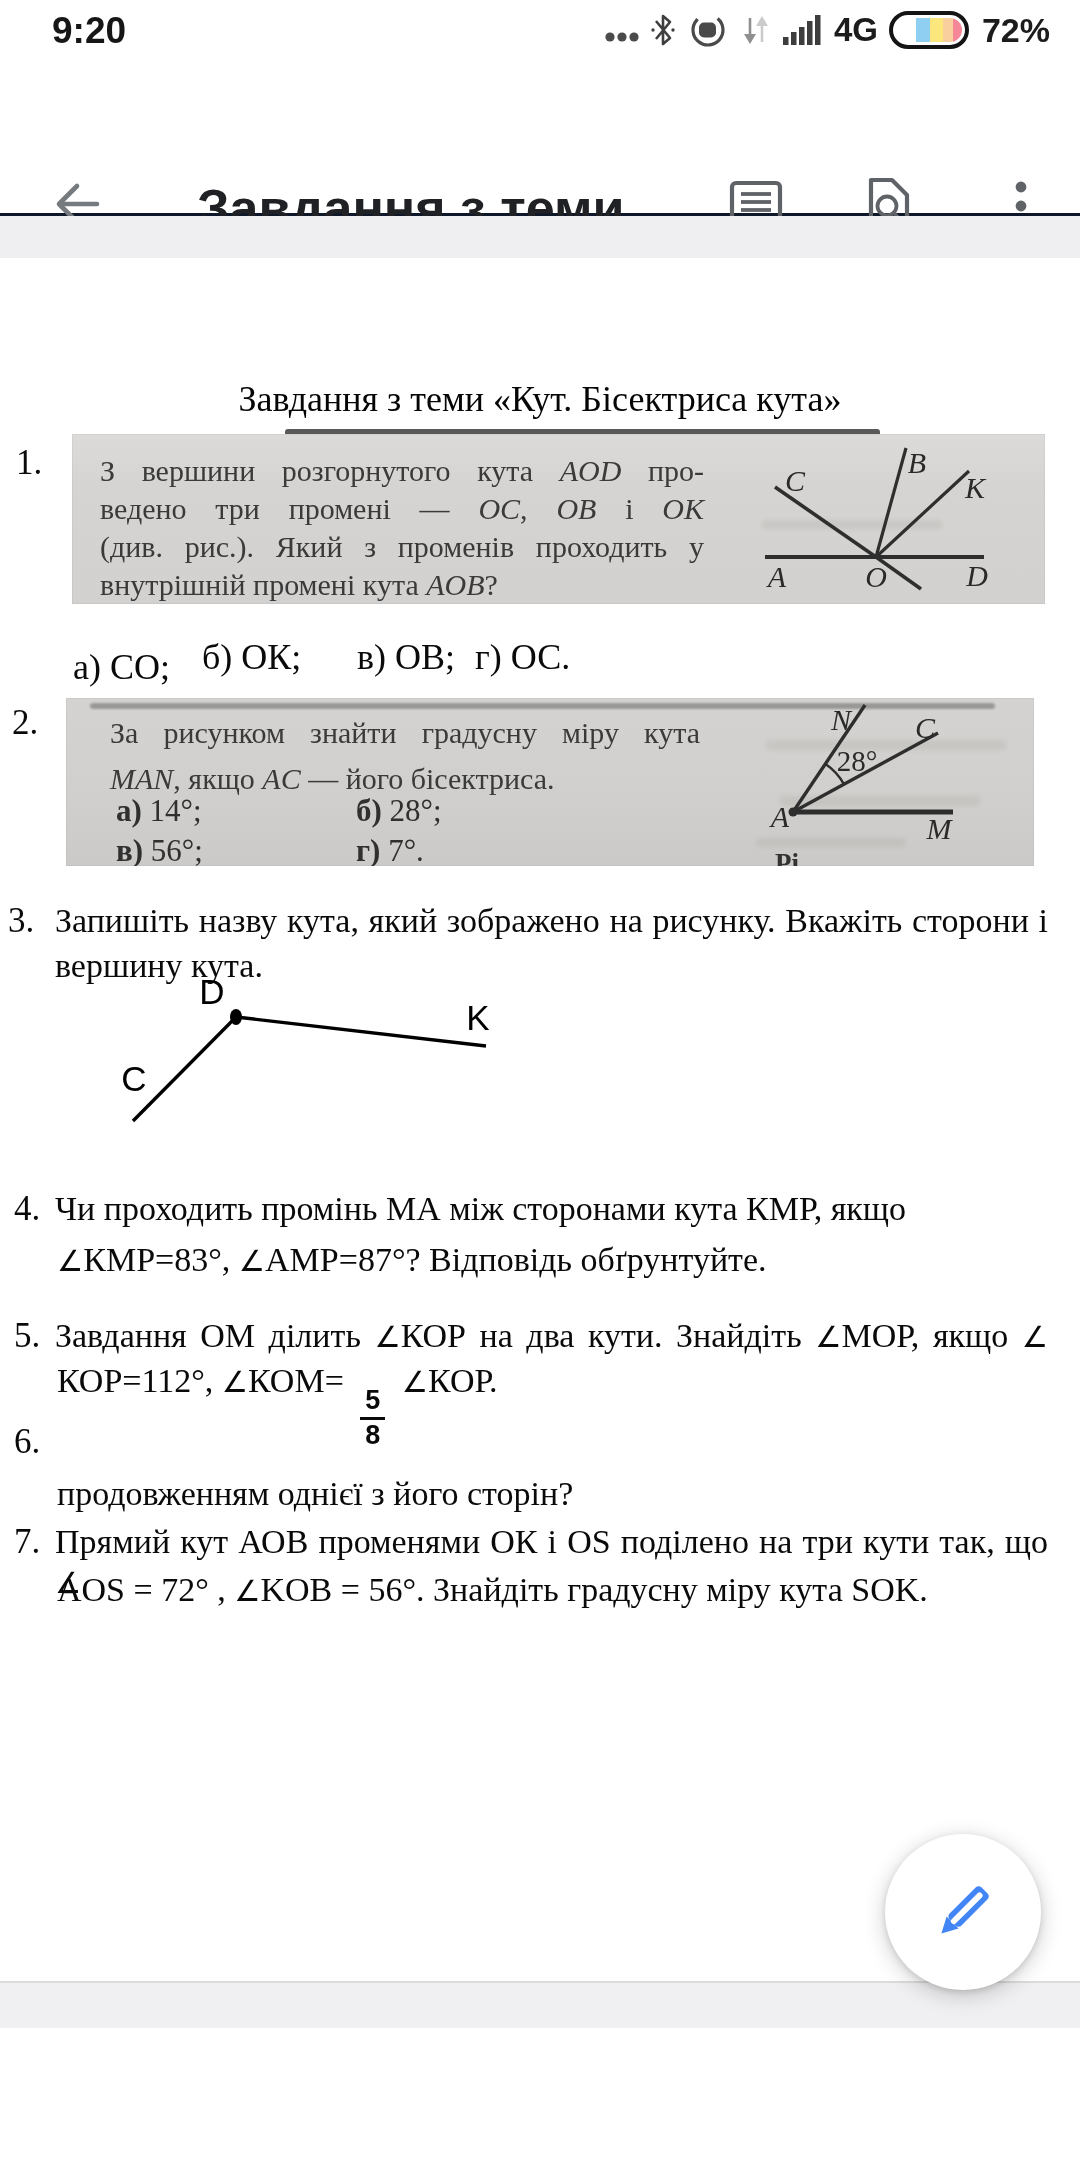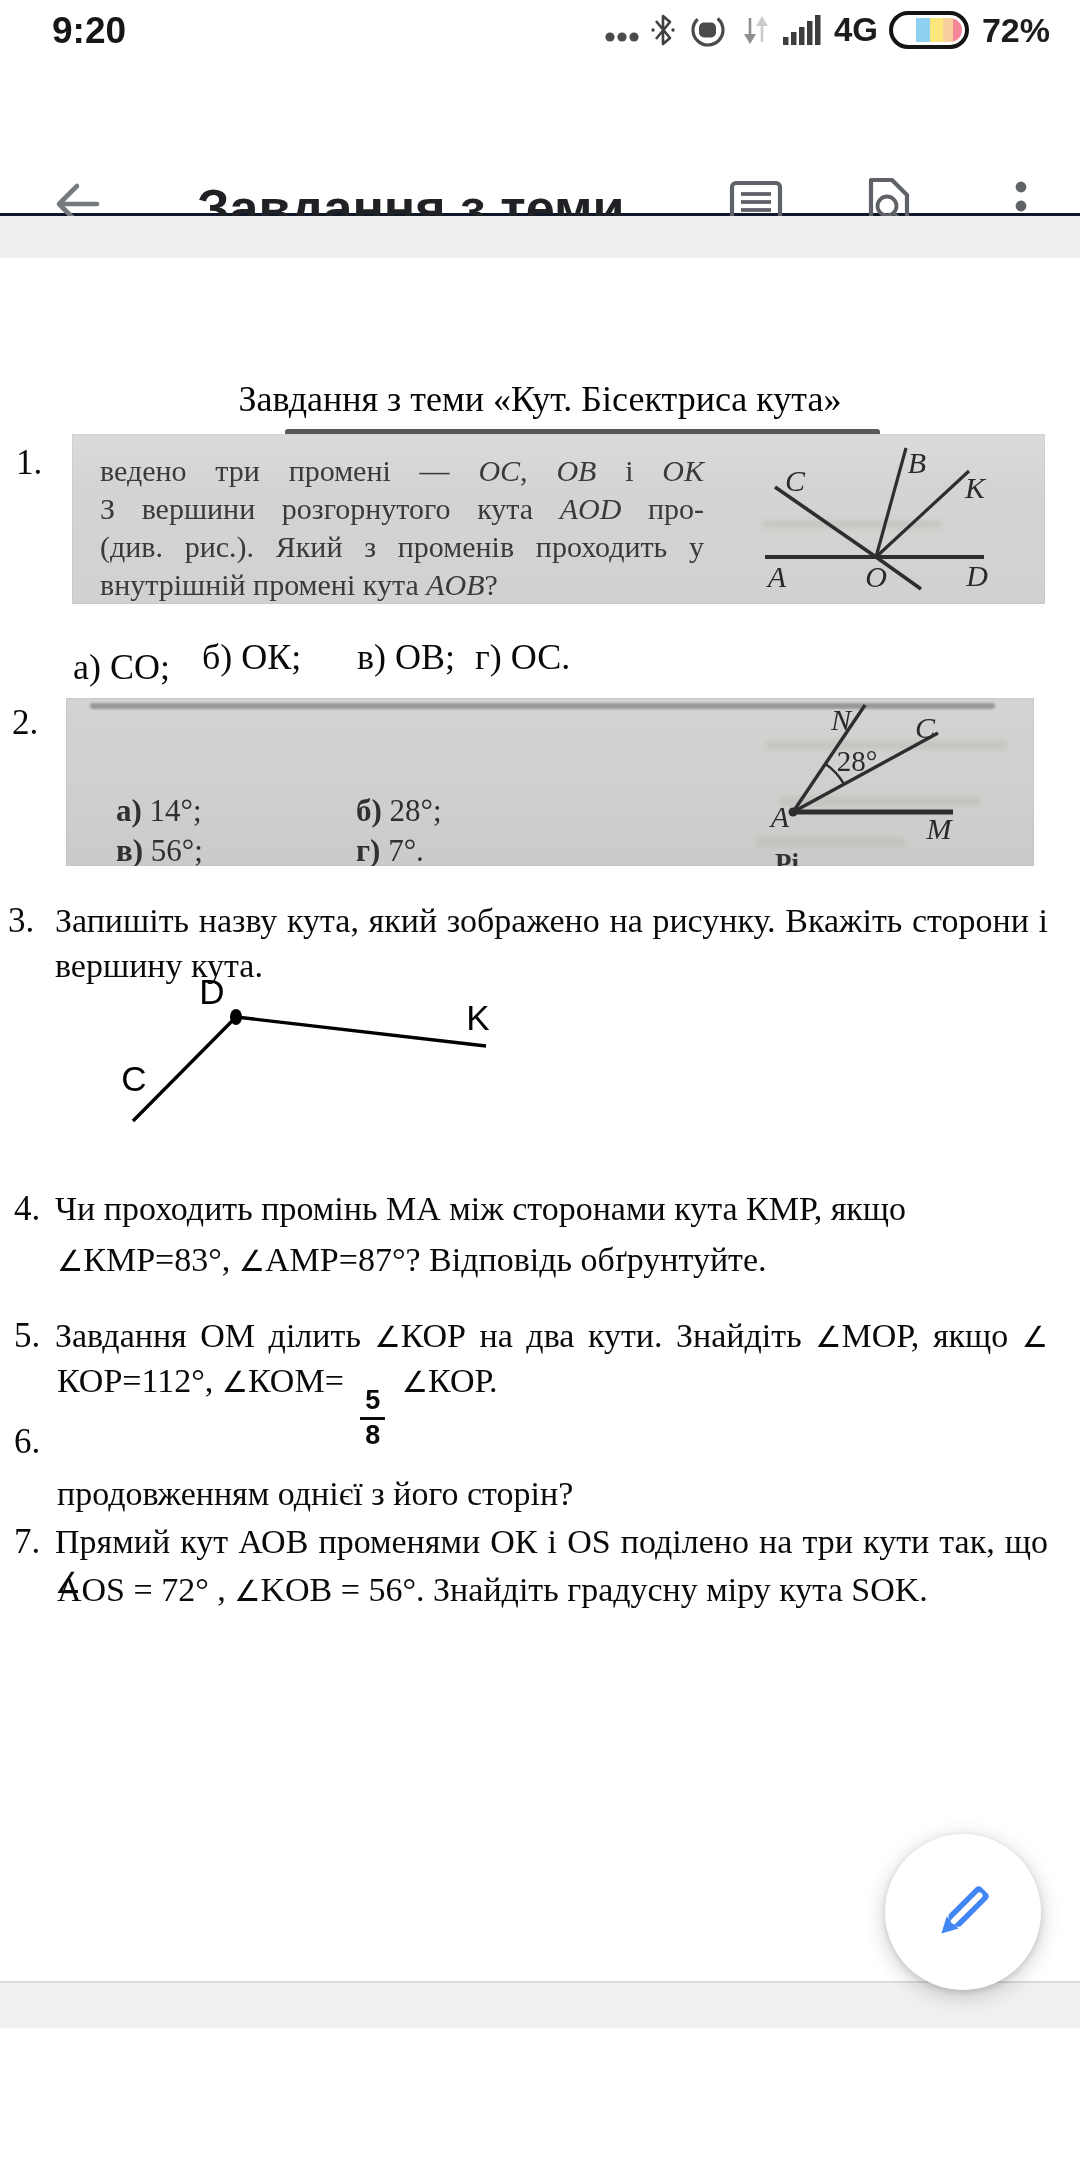--- a/index.html
+++ b/index.html
@@ -143,22 +143,22 @@
 
   <div class="page">
 
     <div class="doc-heading">Завдання з теми «Кут. Бісектриса кута»</div>
 
     <span class="tnum" style="left:16px;top:185px;">1.</span>
     <div class="scan-darkbar"></div>
     <div class="scan scan1">
       <div class="ghost" style="left:690px;top:86px;width:180px;height:9px;"></div>
       <div class="scan-text scan1-text">
+        <div class="scan-line-j"><span>З вершини розгорнутого кута </span><span class="i">AOD</span><span> про-</span></div>
         <div class="scan-line-j"><span>ведено три промені — </span><span class="i">OC</span><span>, </span><span class="i">OB</span><span> і </span><span class="i">OK</span></div>
-        <div class="scan-line-j"><span>З вершини розгорнутого кута </span><span class="i">AOD</span><span> про-</span></div>
         <div class="scan-line-j"><span>(див. рис.). Який з променів проходить у</span></div>
         <div><span>внутрішній промені кута </span><span class="i">AOB</span><span>?</span></div>
       </div>
       <svg class="figsvg" style="left:663px;top:0;" width="305" height="170" viewBox="0 0 305 170" font-family="Liberation Serif,serif" font-style="italic" font-size="30" fill="#2a2a2a">
         <line x1="30" y1="123" x2="249" y2="123" stroke="#2e2e2e" stroke-width="4"></line>
         <line x1="141" y1="123" x2="40" y2="53" stroke="#2e2e2e" stroke-width="3.6"></line>
         <line x1="141" y1="123" x2="171" y2="14" stroke="#2e2e2e" stroke-width="3.2"></line>
         <line x1="141" y1="123" x2="234" y2="37" stroke="#2e2e2e" stroke-width="3.2"></line>
         <line x1="141" y1="123" x2="186" y2="155" stroke="#2e2e2e" stroke-width="3.6"></line>
         <text x="60" y="57" text-anchor="middle">C</text>
@@ -175,20 +175,24 @@
       <span class="ans" style="left:357px;top:378px;">в) ОВ;</span>
       <span class="ans" style="left:475px;top:378px;">г) ОС.</span>
     </div>
 
     <span class="tnum" style="left:12px;top:445px;">2.</span>
     <div class="scan scan2">
       <div class="scan2-darkbar"></div>
       <div class="ghost" style="left:700px;top:42px;width:240px;height:10px;"></div>
       <div class="ghost" style="left:714px;top:98px;width:200px;height:10px;"></div>
       <div class="ghost" style="left:690px;top:140px;width:150px;height:9px;"></div>
+      <div class="scan-text scan2-text">
+        <div class="scan-line-j"><span>За рисунком знайти градусну міру кута</span></div>
+        <div style="margin-top:8px;"><span class="i">MAN</span><span>, якщо </span><span class="i">AC</span><span> — його бісектриса.</span></div>
+      </div>
       <div class="scan-opt" style="left:50px;top:95px;"><b>а)</b><span> 14°;</span></div>
       <div class="scan-opt" style="left:290px;top:95px;"><b>б)</b><span> 28°;</span></div>
       <div class="scan-opt" style="left:50px;top:135px;"><b>в)</b><span> 56°;</span></div>
       <div class="scan-opt" style="left:290px;top:135px;"><b>г)</b><span> 7°.</span></div>
       <svg class="figsvg" style="left:669px;top:0;" width="300" height="168" viewBox="0 0 300 168" font-family="Liberation Serif,serif" font-style="italic" font-size="30" fill="#2a2a2a">
         <line x1="58" y1="114" x2="130" y2="7" stroke="#2e2e2e" stroke-width="3.4"></line>
         <line x1="58" y1="114" x2="203" y2="35" stroke="#2e2e2e" stroke-width="3.4"></line>
         <line x1="58" y1="114" x2="218" y2="114" stroke="#2e2e2e" stroke-width="5"></line>
         <circle cx="58" cy="114" r="4.5" fill="#2e2e2e"></circle>
         <path d="M90.5 66 A58 58 0 0 1 108.9 86.2" stroke="#2e2e2e" stroke-width="2.4" fill="none"></path>

